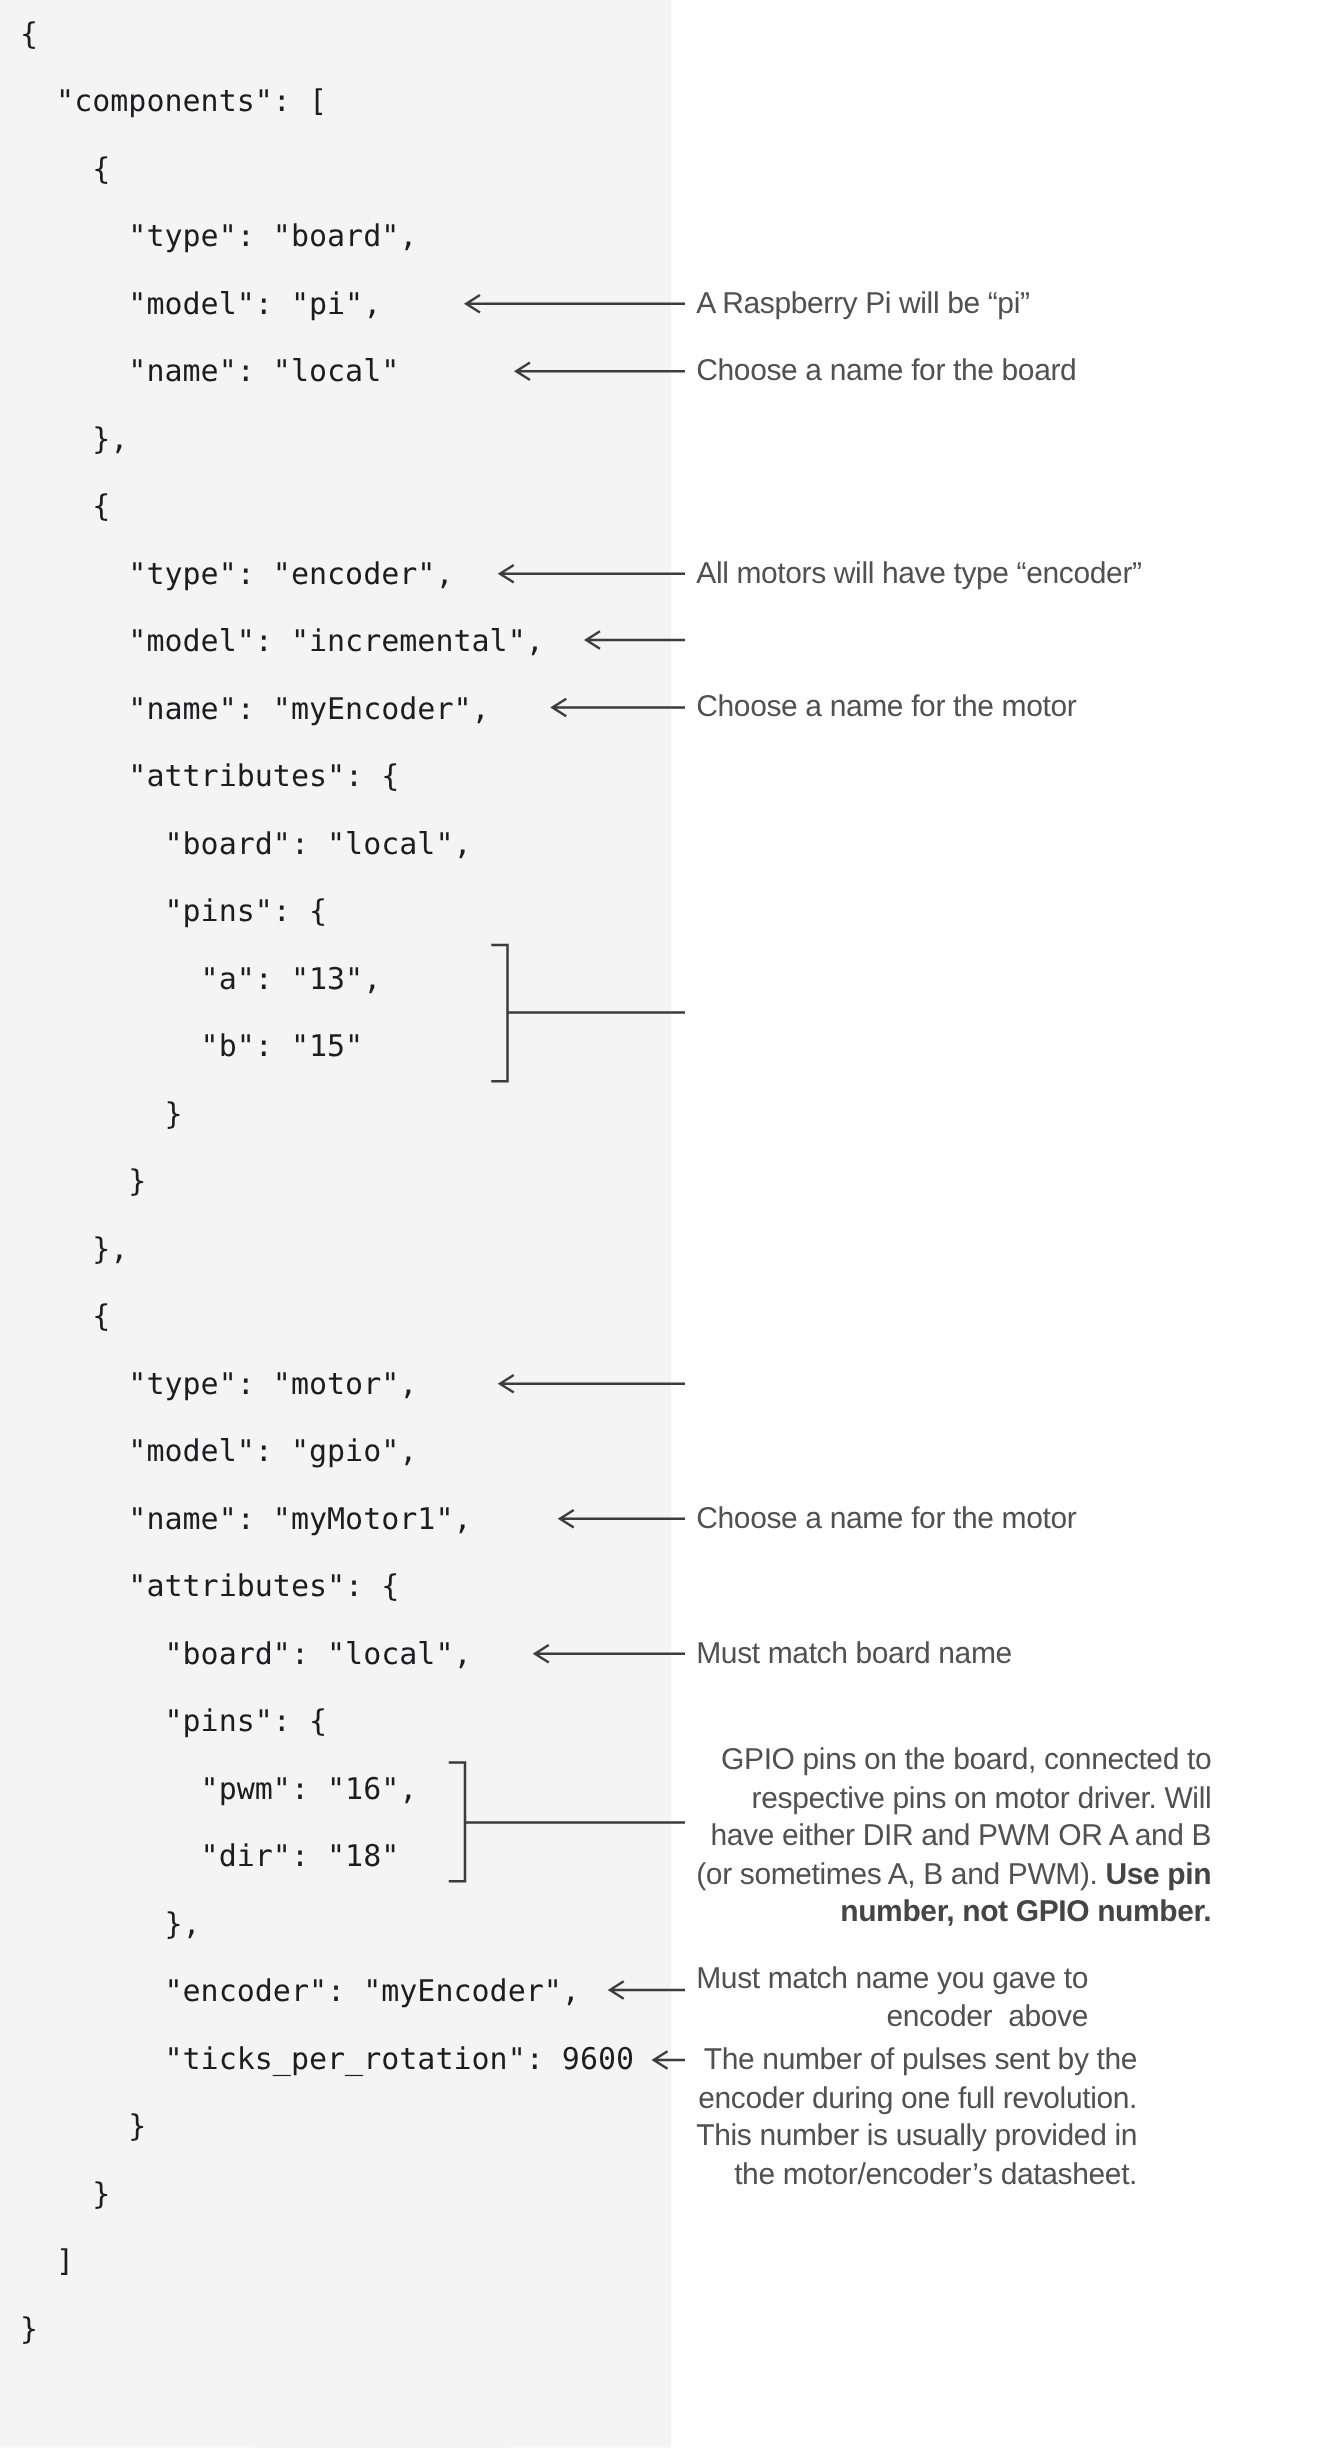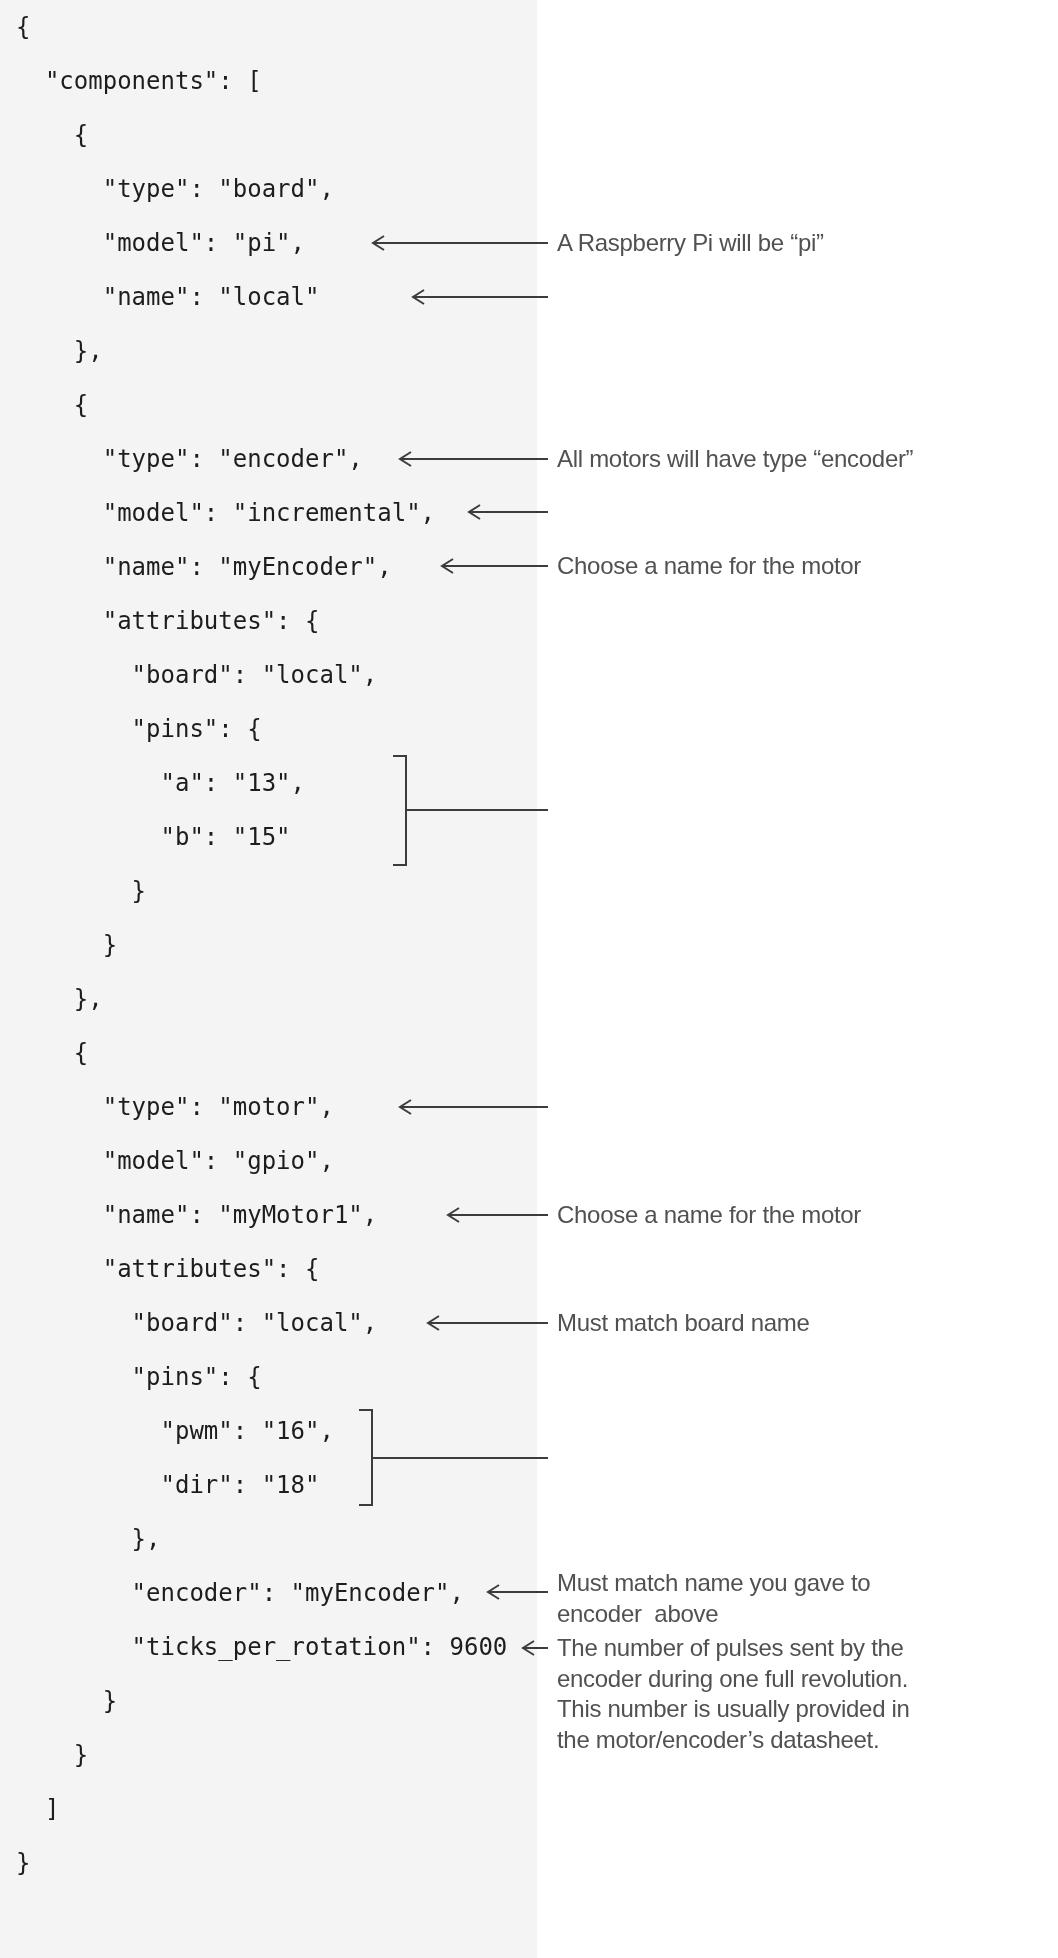--- a/index.html
+++ b/index.html
@@ -40,20 +40,21 @@
     stroke-width: 2;
   }
   .ann {
     position: absolute;
     left: 557px;
     font-size: 24px;
     line-height: 30.5px;
     letter-spacing: -0.3px;
     color: #515154;
     white-space: pre;
+    text-align: right;
   }
   .ann .bold {
     font-weight: bold;
     color: #454548;
   }
 </style>
 </head>
 <body>
 
 <div class="page">
@@ -105,24 +106,30 @@
     <path d="M393 756 H406 V865 H393 M406 810 H548"></path>
     <path d="M411 1100 L400 1107 L411 1114 M400 1107 H548"></path>
     <path d="M459 1208 L448 1215 L459 1222 M448 1215 H548"></path>
     <path d="M439 1316 L428 1323 L439 1330 M428 1323 H548"></path>
     <path d="M359 1410 H372 V1505 H359 M372 1458 H548"></path>
     <path d="M499 1585 L488 1592 L499 1599 M488 1592 H548"></path>
     <path d="M534 1641 L523 1648 L534 1655 M523 1648 H548"></path>
   </svg>
 
   <div class="ann" style="top:228px"><span>A Raspberry Pi will be “pi”</span></div>
+  <div class="ann" style="top:282px"><span>Choose a name for the board</span></div>
   <div class="ann" style="top:444px"><span>All motors will have type “encoder”</span></div>
   <div class="ann" style="top:551px"><span>Choose a name for the motor</span></div>
   <div class="ann" style="top:1200px"><span>Choose a name for the motor</span></div>
   <div class="ann" style="top:1308px"><span>Must match board name</span></div>
+  <div class="ann" style="top:1393px"><span>GPIO pins on the board, connected to
+respective pins on motor driver. Will
+have either DIR and PWM OR A and B
+(or sometimes A, B and PWM). </span><span class="bold">Use pin
+number, not GPIO number.</span></div>
   <div class="ann" style="top:1568px"><span>Must match name you gave to
 encoder  above</span></div>
   <div class="ann" style="top:1633px"><span>The number of pulses sent by the
 encoder during one full revolution.
 This number is usually provided in
 the motor/encoder’s datasheet.</span></div>
 
 </div>
 
 </body></html>

